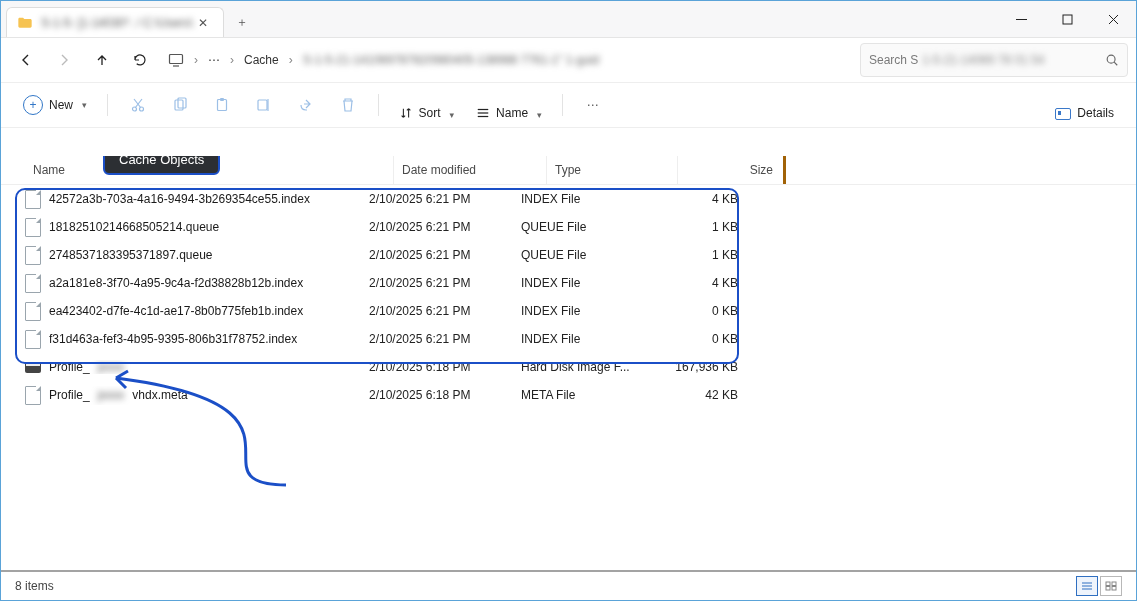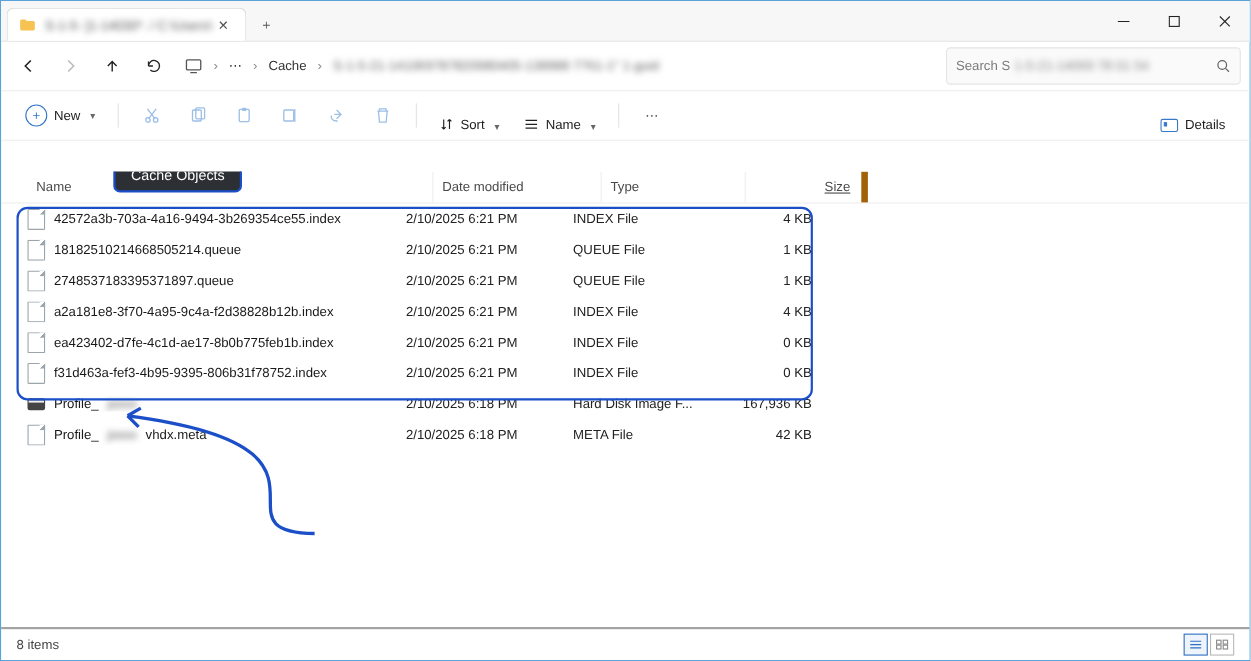--- a/index.html
+++ b/index.html
@@ -33,21 +33,21 @@
 .divider{width:1px;height:22px;background:#e3e3e3;margin:0 6px;}
 .tb-txt{display:flex;align-items:flex-end;gap:6px;padding:0 8px;height:30px;cursor:pointer;color:#222;}
 .tb-right{margin-left:auto;display:flex;align-items:center;gap:6px;}
 .det-ico{width:14px;height:10px;border:1.3px solid #3a78c9;border-radius:2px;position:relative;}
 .det-ico:before{content:"";position:absolute;left:2px;top:2px;width:3px;height:4px;background:#3a78c9;}
 .content{flex:1;position:relative;overflow:hidden;margin-top:28px;}
 .header-row{display:flex;height:28px;border-bottom:1px solid #eee;align-items:center;color:#4a4a4a;font-size:12px;}
 .col-name{width:360px;padding-left:32px;border-right:1px solid #eee;height:100%;display:flex;align-items:center;}
 .col-date{width:144px;padding-left:8px;border-right:1px solid #eee;height:100%;display:flex;align-items:center;}
 .col-type{width:122px;padding-left:8px;border-right:1px solid #eee;height:100%;display:flex;align-items:center;}
-.col-size{width:95px;padding-right:10px;height:100%;display:flex;align-items:center;justify-content:flex-end;border-right:6px solid #a16207;text-decoration:underline;}
+.col-size{width:95px;padding-right:10px;height:100%;display:flex;align-items:center;justify-content:flex-end;border-right:3px solid #a16207;}
 .rows{}
 .row{display:flex;height:28px;align-items:center;}
 .c-name{width:360px;display:flex;align-items:center;padding-left:24px;box-sizing:border-box;gap:8px;overflow:hidden;white-space:nowrap;}
 .c-date{width:144px;padding-left:8px;color:#222;}
 .c-type{width:122px;padding-left:8px;color:#222;white-space:nowrap;overflow:hidden;text-overflow:ellipsis;}
 .c-size{width:95px;padding-right:10px;text-align:right;color:#222;}
 .file-ico{width:14px;height:17px;border:1px solid #9aa5ad;border-radius:1px;position:relative;flex-shrink:0;background:#fff;}
 .file-ico:before{content:"";position:absolute;right:-1px;top:-1px;width:5px;height:5px;background:linear-gradient(135deg,#fff 49%,#9aa5ad 51%);}
 .disk-ico{width:16px;height:11px;background:#444;border-radius:2px;position:relative;flex-shrink:0;}
 .disk-ico:before{content:"";position:absolute;left:1px;right:1px;top:2px;height:2px;background:#eee;}

